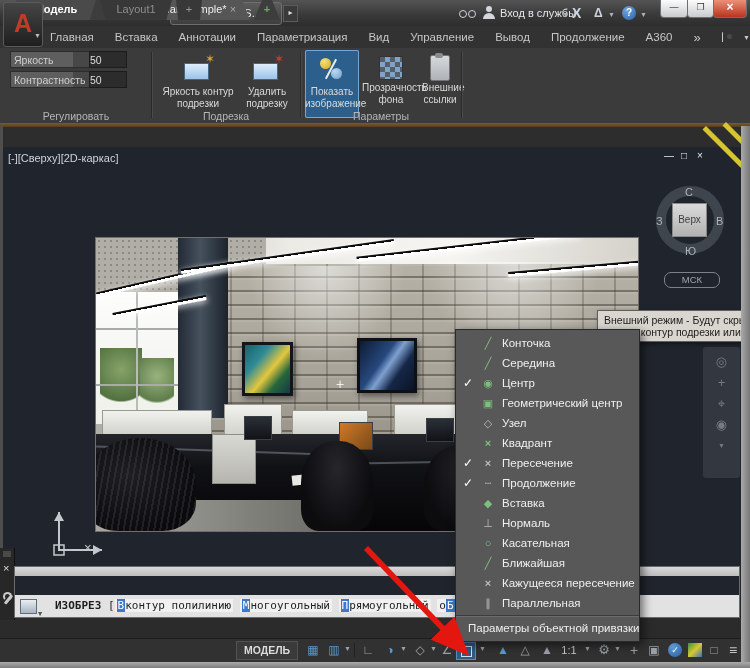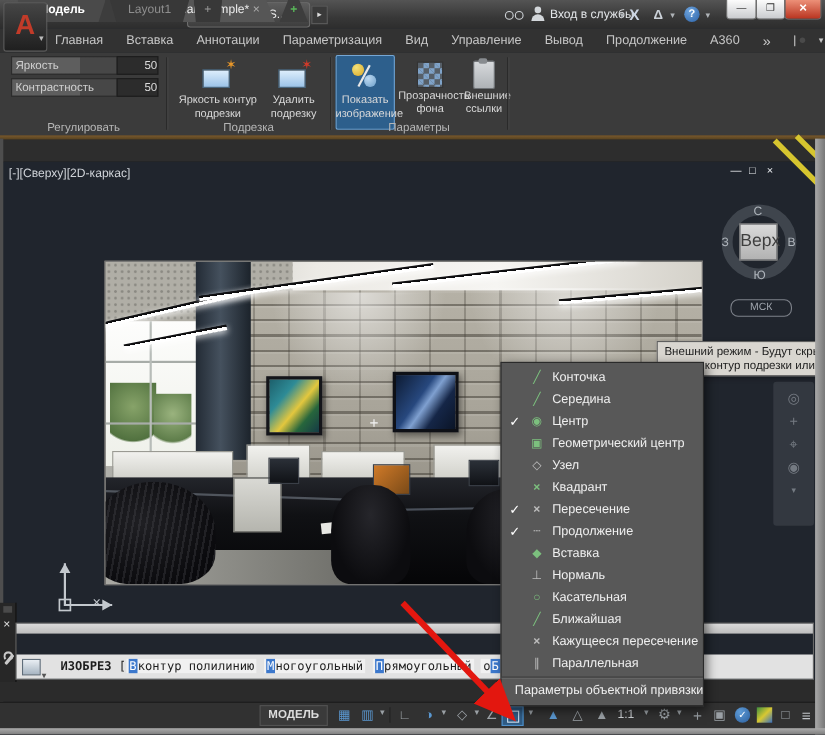--- a/index.html
+++ b/index.html
@@ -48,22 +48,22 @@
   .cam i{position:absolute;left:5px;top:2px;width:5px;height:5px;background:#4a4a4a;border-radius:50%}
   
   .ribbon{left:0;top:48px;width:750px;height:75px;background:#3b3b3b}
   .ribedge{left:0;top:123px;width:750px;height:4px;background:linear-gradient(#7a5a2e,#54401f)}
   .ptitle{position:absolute;bottom:1px;left:0;right:0;text-align:center;color:#b5b5b5;font-size:10.5px}
   .psep{top:52px;width:1px;height:66px;background:#2a2a2a;box-shadow:1px 0 0 #4a4a4a}
   .srow{position:absolute;left:6px;width:136px;height:17px}
   .slab{position:absolute;left:0;top:0;width:115px;height:17px;background:linear-gradient(90deg,#5e5e5e 55%,#474747 55%);
         border:1px solid #2c2c2c;color:#cfcfcf;font-size:10.5px;line-height:16px;padding-left:3px;
         white-space:nowrap;overflow:hidden;box-sizing:border-box}
-  .sval{position:absolute;left:96px;top:0;width:38px;height:17px;background:#2c2c2c;border:1px solid #1c1c1c;
-        color:#dcdcdc;font-size:10.5px;text-align:right;line-height:16px;box-sizing:border-box}
+  .sval{position:absolute;left:79px;top:0;width:38px;height:17px;background:#2c2c2c;border:1px solid #1c1c1c;
+        color:#dcdcdc;font-size:10.5px;text-align:left;line-height:16px;box-sizing:border-box}
   .rbtn{position:absolute;top:2px;text-align:center;color:#d9d9d9;font-size:10px;line-height:11.5px;border-radius:2px}
   .rbtn.sel{background:#2d5f8c;box-shadow:0 0 0 1px #76a7d4 inset}
   .ric{width:34px;height:30px;margin:4px auto 2px;position:relative}
   .imrect{position:absolute;left:3px;top:9px;width:23px;height:15px;background:linear-gradient(#ddeefc,#9cc3e8);border:1px solid #49667e}
   .star{position:absolute;right:0;top:0;font-size:12px}
   .bulb{position:absolute;border-radius:50%}
   .slash{position:absolute;left:15px;top:4px;width:2px;height:22px;background:#e8e8e8;transform:rotate(28deg)}
   .checker{width:22px;height:22px;margin:6px auto 2px;
     background-image:linear-gradient(45deg,#7fa3c9 25%,transparent 25%,transparent 75%,#7fa3c9 75%),
                      linear-gradient(45deg,#7fa3c9 25%,#565f68 25%,#565f68 75%,#7fa3c9 75%);
@@ -74,21 +74,21 @@
   .dtabs{left:0;top:127px;width:750px;height:20px;background:#2d2d2d;border-bottom:1px solid #191919}
   .dtab{position:absolute;top:0;height:20px;font-size:11px;text-align:center;line-height:19px;
         clip-path:polygon(8px 0,calc(100% - 8px) 0,100% 100%,0 100%)}
   
   .vplabel{left:8px;top:152px;color:#cfd3d8;font-size:11px;z-index:3}
   .vpc{top:150px;color:#e6e9ec;font-size:10px;z-index:4}
   .stripe{width:70px;height:5px;background:#d6c52f;transform:rotate(45deg);z-index:3}
   .ring{left:656px;top:186px;width:48px;height:48px;border:10px solid #3f454d;border-radius:50%;z-index:3}
   .cubL{color:#aeb4bb;font-size:11px;z-index:4}
   .face{left:672px;top:203px;width:33px;height:32px;background:linear-gradient(#dadada,#b2b2b2);
-        border:1px solid #8a8a8a;color:#3e3e3e;font-size:16px;text-align:center;line-height:32px;z-index:4}
+        border:1px solid #8a8a8a;color:#3e3e3e;font-size:10px;text-align:center;line-height:32px;z-index:4}
   .wcs{left:664px;top:272px;width:54px;height:14px;border:1px solid #7d828a;border-radius:7px;
        color:#9fa5ad;font-size:9.5px;text-align:center;line-height:14px;z-index:4}
   .navbar{left:703px;top:347px;width:37px;height:131px;background:rgba(190,196,204,.12);border-radius:3px;
           z-index:3;display:flex;flex-direction:column;align-items:center;gap:8px;padding-top:8px;box-sizing:border-box}
   .nico{color:#aab0b8;opacity:.55;font-size:13px;line-height:13px}
   .tooltip{left:597px;top:310px;width:190px;background:#d9d6d0;border:1px solid #5f5f5f;
            box-shadow:2px 2px 5px rgba(0,0,0,.45);padding:3px 6px;color:#1d1d1d;font-size:10.5px;z-index:20}
   .tooltip div{white-space:nowrap}
   
   .photo{left:95px;top:237px;width:542px;height:293px;border:1px solid #6f6f6f;overflow:hidden;background:#8d8a82;z-index:2}

